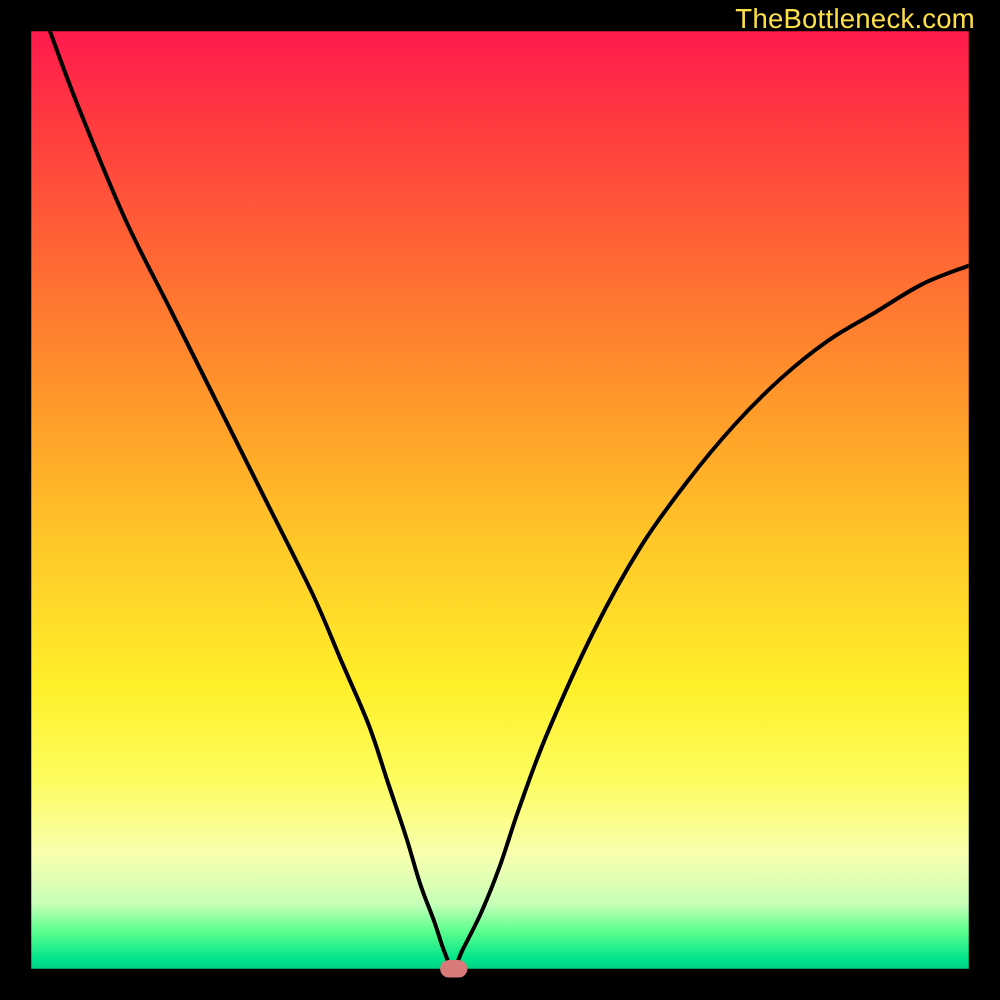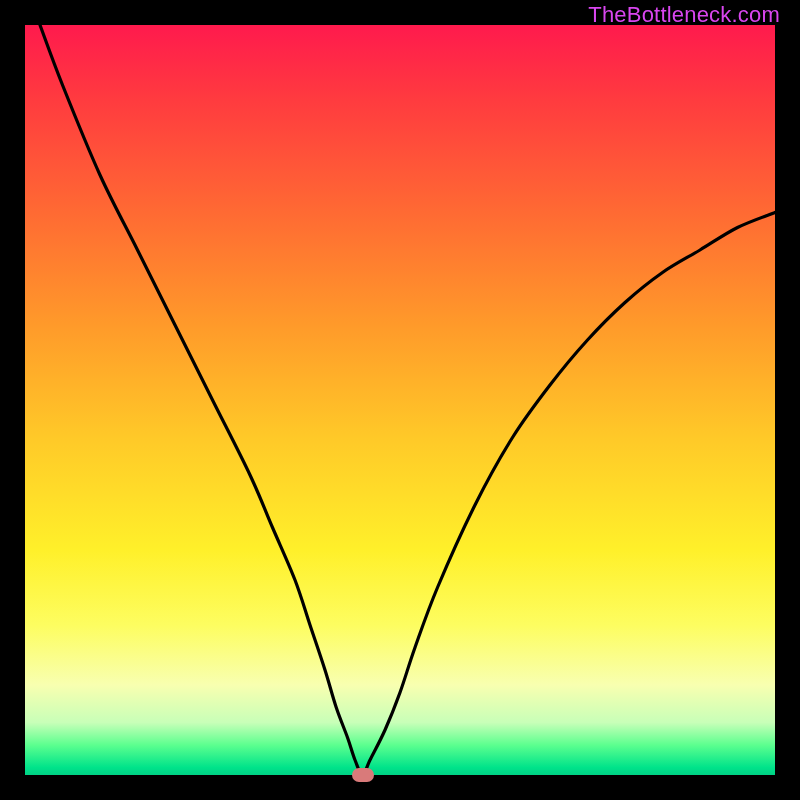--- a/index.html
+++ b/index.html
@@ -14,21 +14,21 @@
   .frame {
     position: relative;
     width: 800px;
     height: 800px;
     background: #000;
   }
   .watermark {
     position: absolute;
     top: 2px;
     right: 20px;
-    color: #d946ef;
+    color: #fde047;
     font-size: 22px;
     font-weight: 500;
     letter-spacing: 0.2px;
     z-index: 5;
   }
   .plot-area {
     position: absolute;
     left: 25px;
     top: 25px;
     width: 750px;

